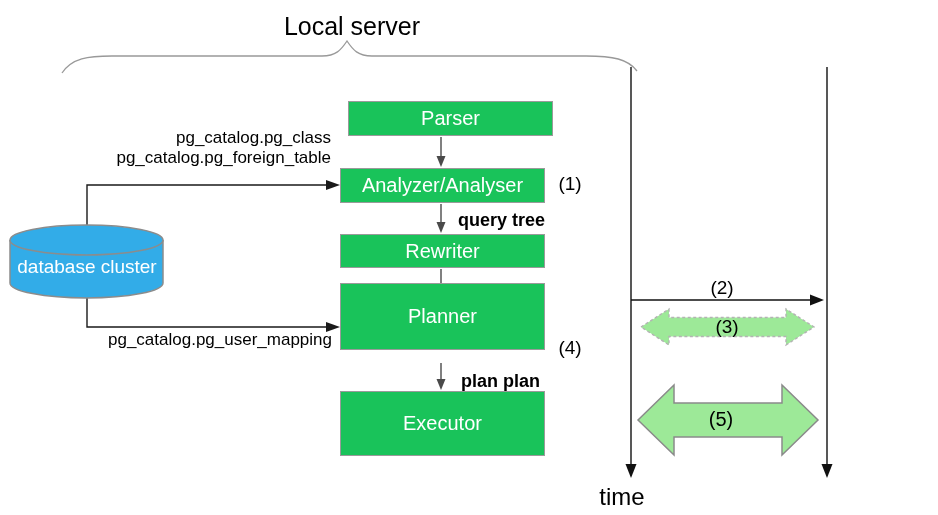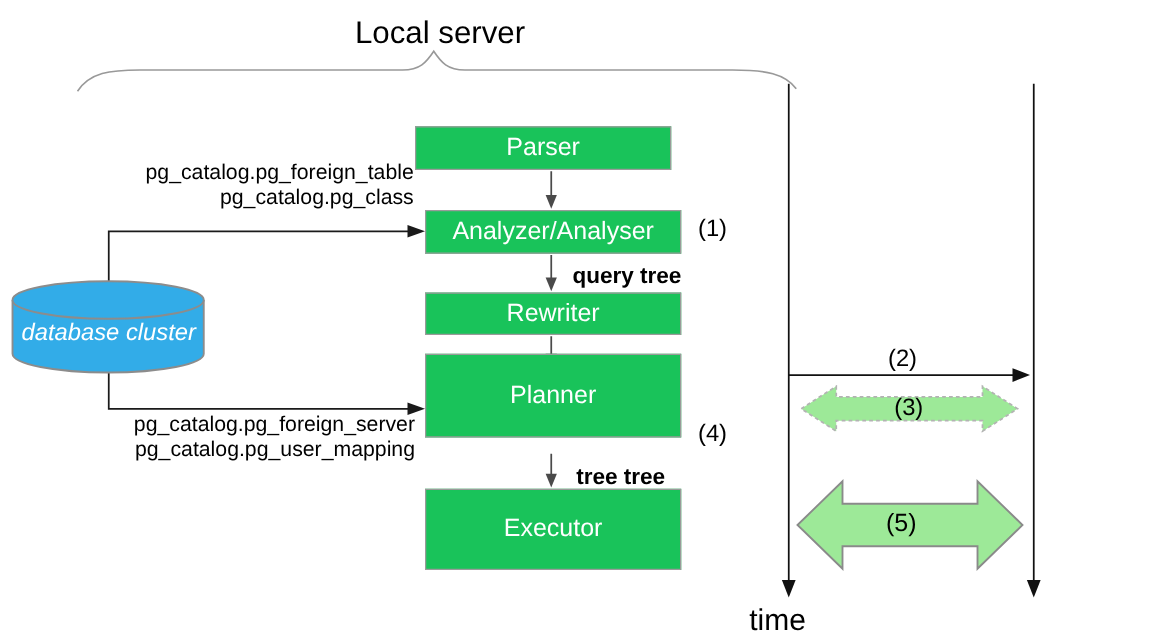--- a/index.html
+++ b/index.html
@@ -27,21 +27,20 @@
     display: flex;
     align-items: center;
     justify-content: center;
     text-align: center;
   }
   .db-label {
     position: absolute;
     color: #ffffff;
     font-size: 19px;
     text-align: center;
-    font-style: italic;
   }
 </style>
 </head>
 <body>
 
 <div class="stage">
 
   <svg class="layer" width="938" height="515" viewBox="0 0 938 515">
 
     <path d="M62,73 C72,58 88,56 112,56 L322,56 C336,56 341,50 347,41
@@ -79,40 +78,39 @@
 
     <polygon points="641,327 669,309 669,317.5 786,317.5 786,309 814,327
                      786,345 786,336.5 669,336.5 669,345" fill="#9de998" stroke="#b3b3b3" stroke-width="1.4" stroke-dasharray="3 2.5"></polygon>
 
     <polygon points="638,420 674,385 674,403 782,403 782,385 818,420
                      782,455 782,437 674,437 674,455" fill="#9de998" stroke="#8a8a8a" stroke-width="1.5"></polygon>
   </svg>
 
   <div class="label title" style="left:267px; top:12px; width:170px;">Local server</div>
 
-  <div class="pipeline-box" style="left:332px; top:101px; width:205px; height:35px;">Parser</div>
+  <div class="pipeline-box" style="left:348px; top:101px; width:205px; height:35px;">Parser</div>
   <div class="pipeline-box" style="left:340px; top:168px; width:205px; height:35px;">Analyzer/Analyser</div>
   <div class="pipeline-box" style="left:340px; top:234px; width:205px; height:34px;">Rewriter</div>
   <div class="pipeline-box" style="left:340px; top:283px; width:205px; height:67px;">Planner</div>
   <div class="pipeline-box" style="left:340px; top:391px; width:205px; height:65px;">Executor</div>
 
   <div class="db-label" style="left:12px; top:256px; width:150px;">database cluster</div>
 
   <div class="label catalog" style="left:80px; top:128px; width:251px;">
+    <div>pg_catalog.pg_class</div>
     <div>pg_catalog.pg_foreign_table</div>
-    <div>pg_catalog.pg_class</div>
   </div>
 
   <div class="label catalog" style="left:80px; top:330px; width:252px;">
-    <div>pg_catalog.pg_foreign_server</div>
     <div>pg_catalog.pg_user_mapping</div>
   </div>
 
   <div class="label edge-label" style="left:458px; top:210px;">query tree</div>
-  <div class="label edge-label" style="left:461px; top:371px;">tree tree</div>
+  <div class="label edge-label" style="left:461px; top:371px;">plan plan</div>
 
   <div class="label step" style="left:552px; top:173px; width:36px;">(1)</div>
   <div class="label step" style="left:700px; top:277px; width:44px;">(2)</div>
   <div class="label step" style="left:705px; top:316px; width:44px;">(3)</div>
   <div class="label step" style="left:552px; top:337px; width:36px;">(4)</div>
   <div class="label step" style="left:697px; top:408px; width:48px; font-size:20px;">(5)</div>
 
   <div class="label" style="left:592px; top:483px; width:60px; font-size:24px; text-align:center;">time</div>
 
 </div>

